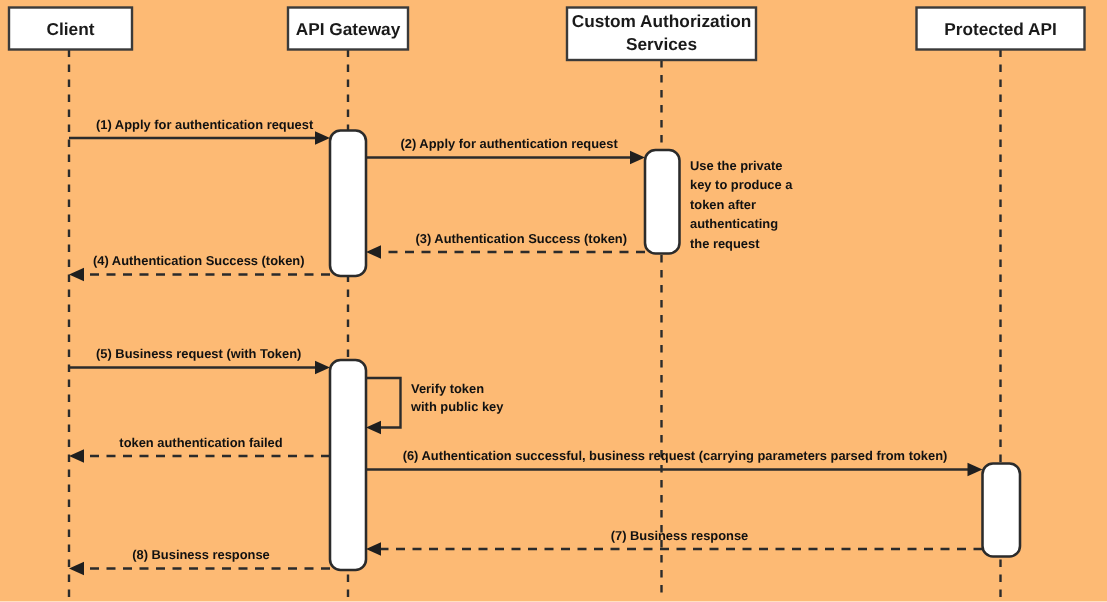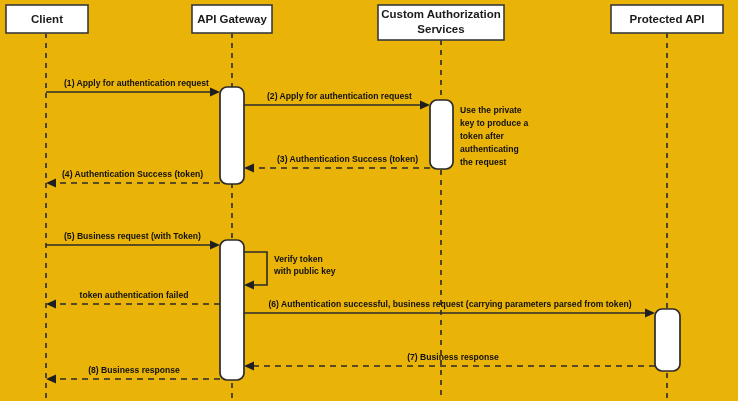--- a/index.html
+++ b/index.html
@@ -9,21 +9,21 @@
     background: #ffffff;
   }
   body {
     font-family: "Liberation Sans", sans-serif;
     -webkit-font-smoothing: antialiased;
   }
   #diagram-root {
     position: relative;
     width: 738px;
     height: 401px;
-    background: #eab308;
+    background: #fdba74;
     overflow: hidden;
   }
   #seq-svg {
     position: absolute;
     left: 0;
     top: 0;
     width: 738px;
     height: 401px;
     display: block;
   }

